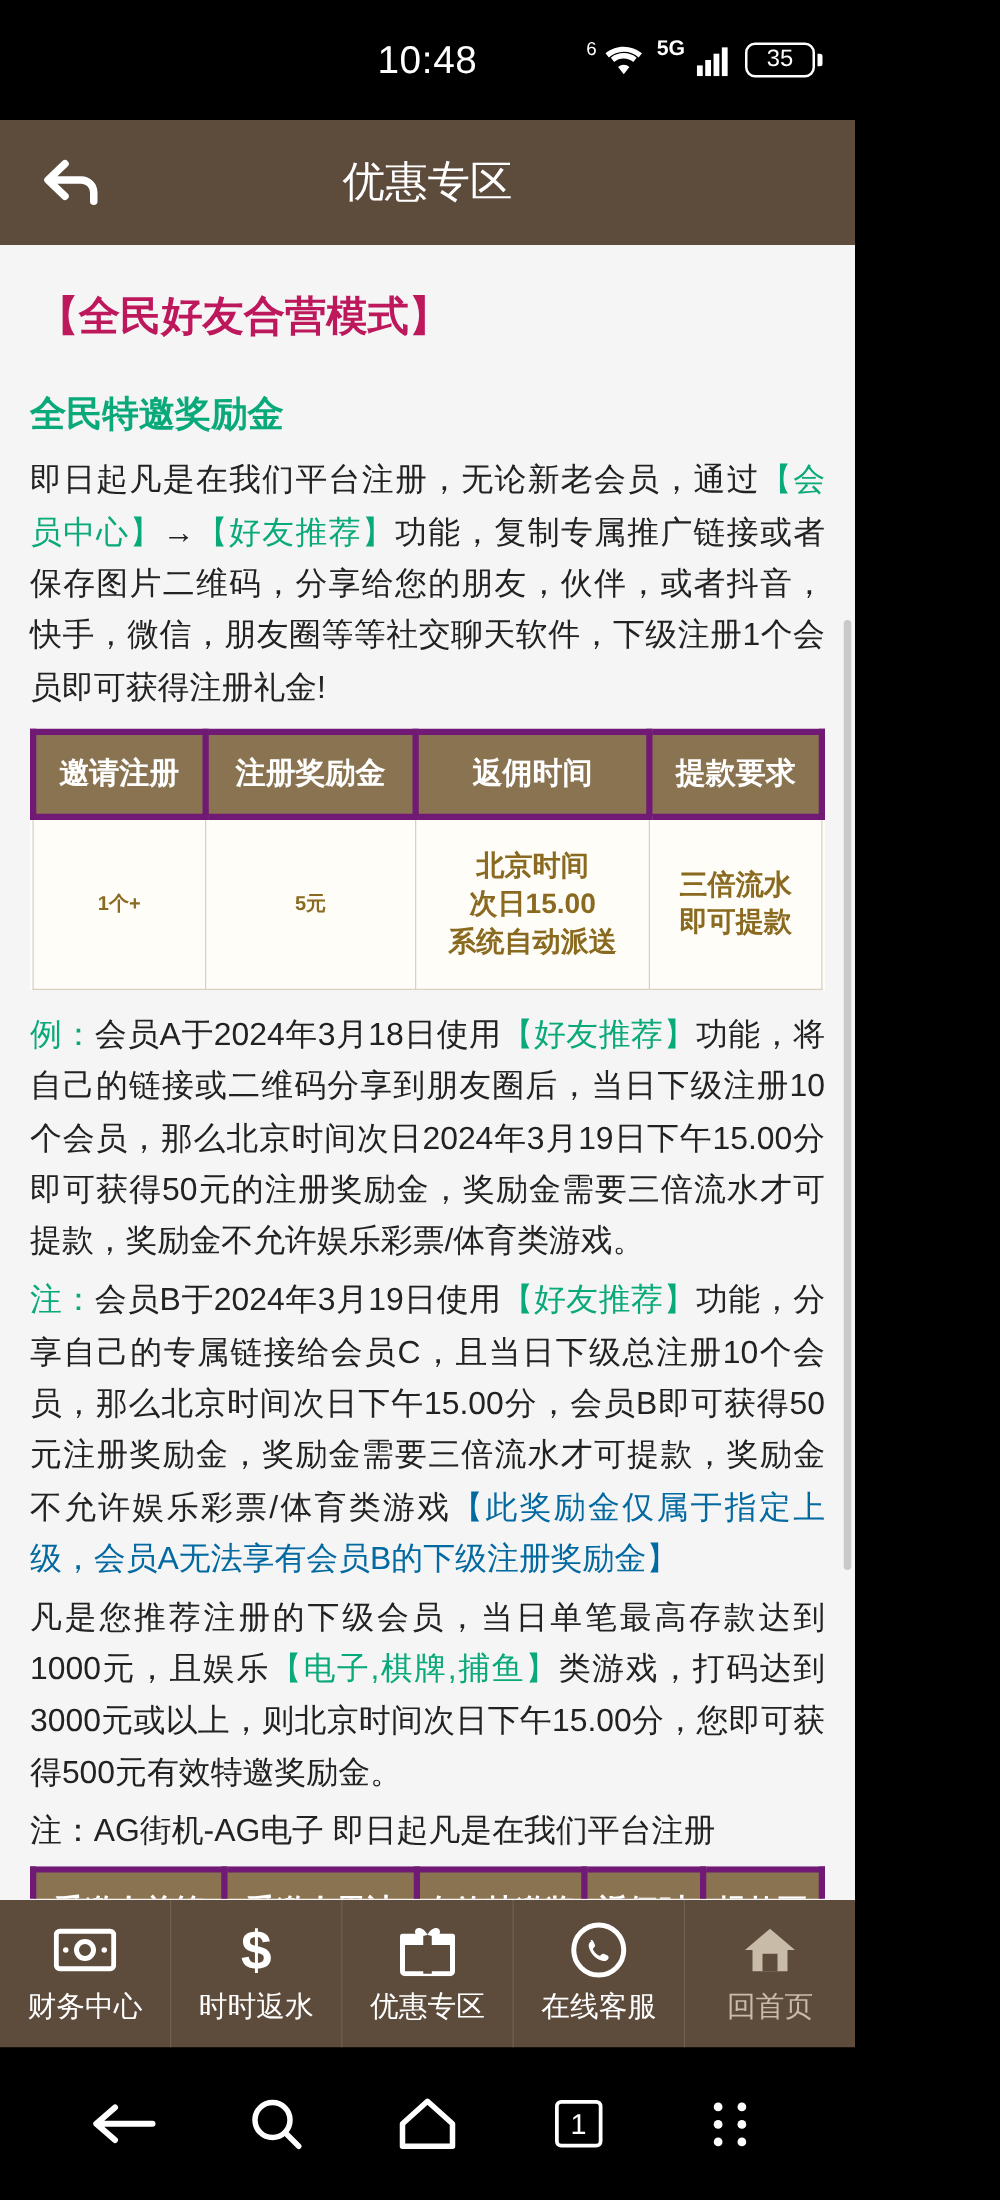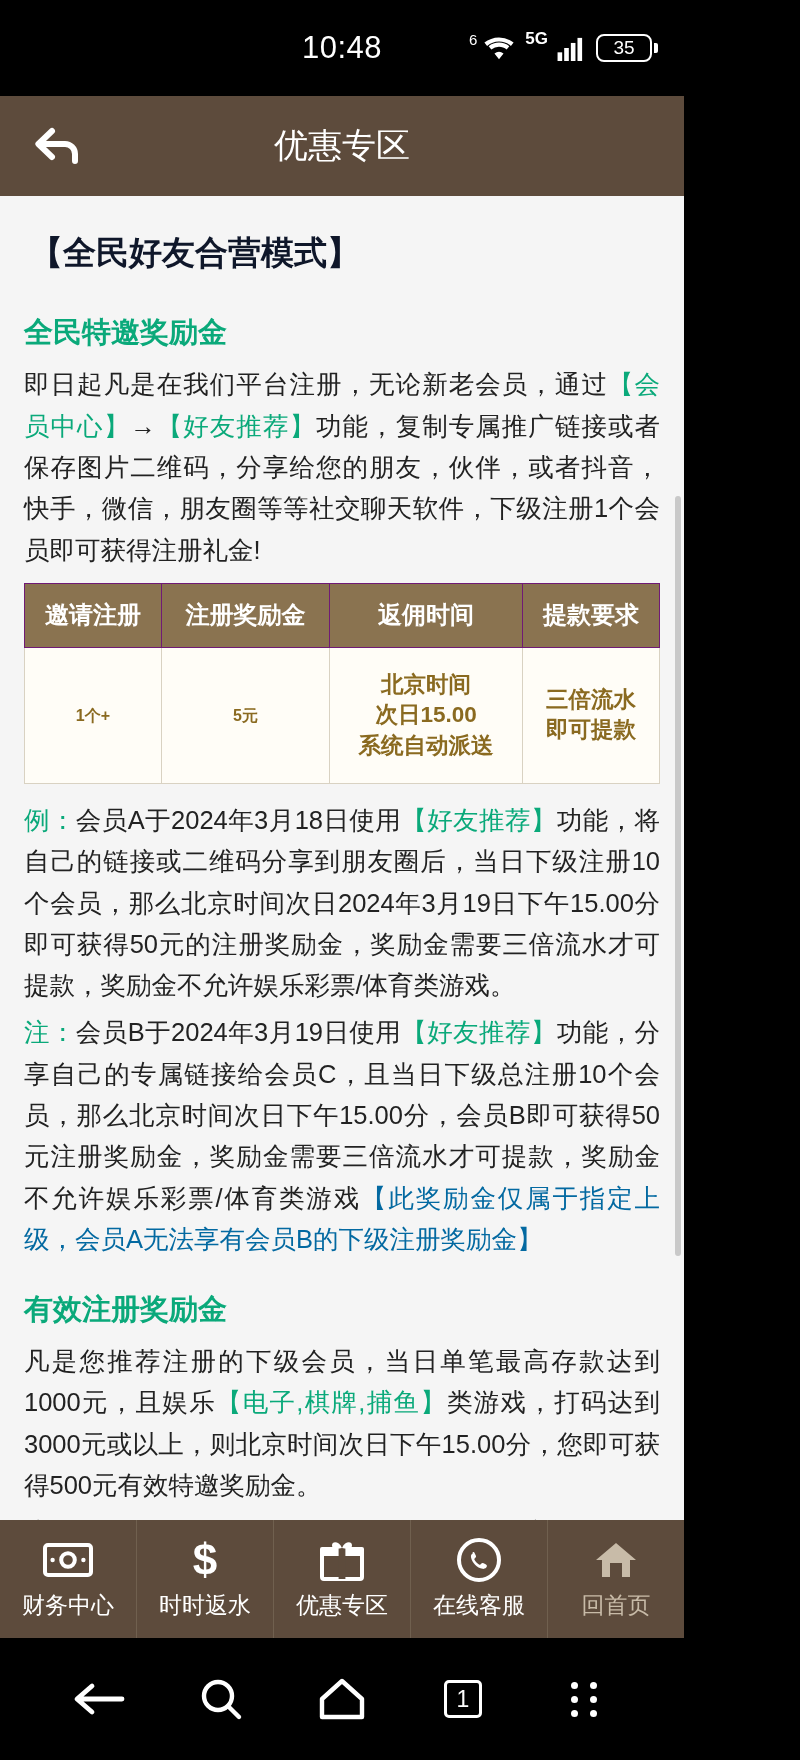--- a/index.html
+++ b/index.html
@@ -50,37 +50,37 @@
     flex:1 1 auto; background:#f5f5f5; color:#222;
     overflow:hidden; position:relative;
     padding: 26px 24px 0 24px;
     font-size: 25.5px; line-height: 1.62;
   }
   .content::after{
     content:""; position:absolute; right:3px; top:300px; width:6px; height:760px;
     background:#c9c9c9; border-radius:3px;
   }
   h1.main-title {
-    color:#0f172a; font-size:33px; font-weight:bold; margin: 4px 0 30px 6px;
+    color:#be185d; font-size:33px; font-weight:bold; margin: 4px 0 30px 6px;
   }
   h2.sec-title {
     color:#0aa97a; font-size:29px; font-weight:bold; margin: 6px 0 8px 0;
   }
   p.para { margin:0 0 6px 0; text-align:justify; }
   .hl { color:#0aa97a; }
   .pink { color:#0369a1; }
 
   
   table.promo {
     width:100%; border-collapse:collapse; margin: 12px 0 16px 0;
     background:#fffdf7;
   }
   table.promo th {
     background:#8a7350; color:#fff; font-size:24px; font-weight:bold;
-    padding:12px 4px; border:1px solid #701a75; text-align:center;
+    padding:12px 4px; border:5px solid #701a75; text-align:center;
   }
   table.promo td {
     border:1px solid #d9d2c2; color:#8a6a20; font-weight:bold;
     text-align:center; font-size:16px; padding:22px 6px; line-height:1.35;
     vertical-align:middle;
   }
   table.promo td.small { font-size:22.5px; }
   .tbl-clip { overflow:hidden; }
 
   
@@ -176,21 +176,20 @@
           <td class="small" style="white-space:pre-line">三倍流水
 即可提款</td>
         </tr>
       </tbody>
     </table>
 
     <p class="para"><span class="hl">例：</span><span>会员A于2024年3月18日使用</span><span class="hl">【好友推荐】</span><span>功能，将自己的链接或二维码分享到朋友圈后，当日下级注册10个会员，那么北京时间次日2024年3月19日下午15.00分即可获得50元的注册奖励金，奖励金需要三倍流水才可提款，奖励金不允许娱乐彩票/体育类游戏。</span></p>
 
     <p class="para"><span class="hl">注：</span><span>会员B于2024年3月19日使用</span><span class="hl">【好友推荐】</span><span>功能，分享自己的专属链接给会员C，且当日下级总注册10个会员，那么北京时间次日下午15.00分，会员B即可获得50元注册奖励金，奖励金需要三倍流水才可提款，奖励金不允许娱乐彩票/体育类游戏</span><span class="pink">【此奖励金仅属于指定上级，会员A无法享有会员B的下级注册奖励金】</span></p>
 
-    <h2 class="sec-title" style="margin-top:26px">有效注册奖励金</h2>
 
     <p class="para"><span>凡是您推荐注册的下级会员，当日单笔最高存款达到1000元，且娱乐</span><span class="hl">【电子,棋牌,捕鱼】</span><span>类游戏，打码达到3000元或以上，则北京时间次日下午15.00分，您即可获得500元有效特邀奖励金。</span></p>
 
     <p class="para">注：AG街机-AG电子 即日起凡是在我们平台注册</p>
 
     <div class="tbl-clip" style="height:26px">
       <table class="promo" style="margin:0">
         <thead>
           <tr>
             <th>受邀人单笔存款</th>

